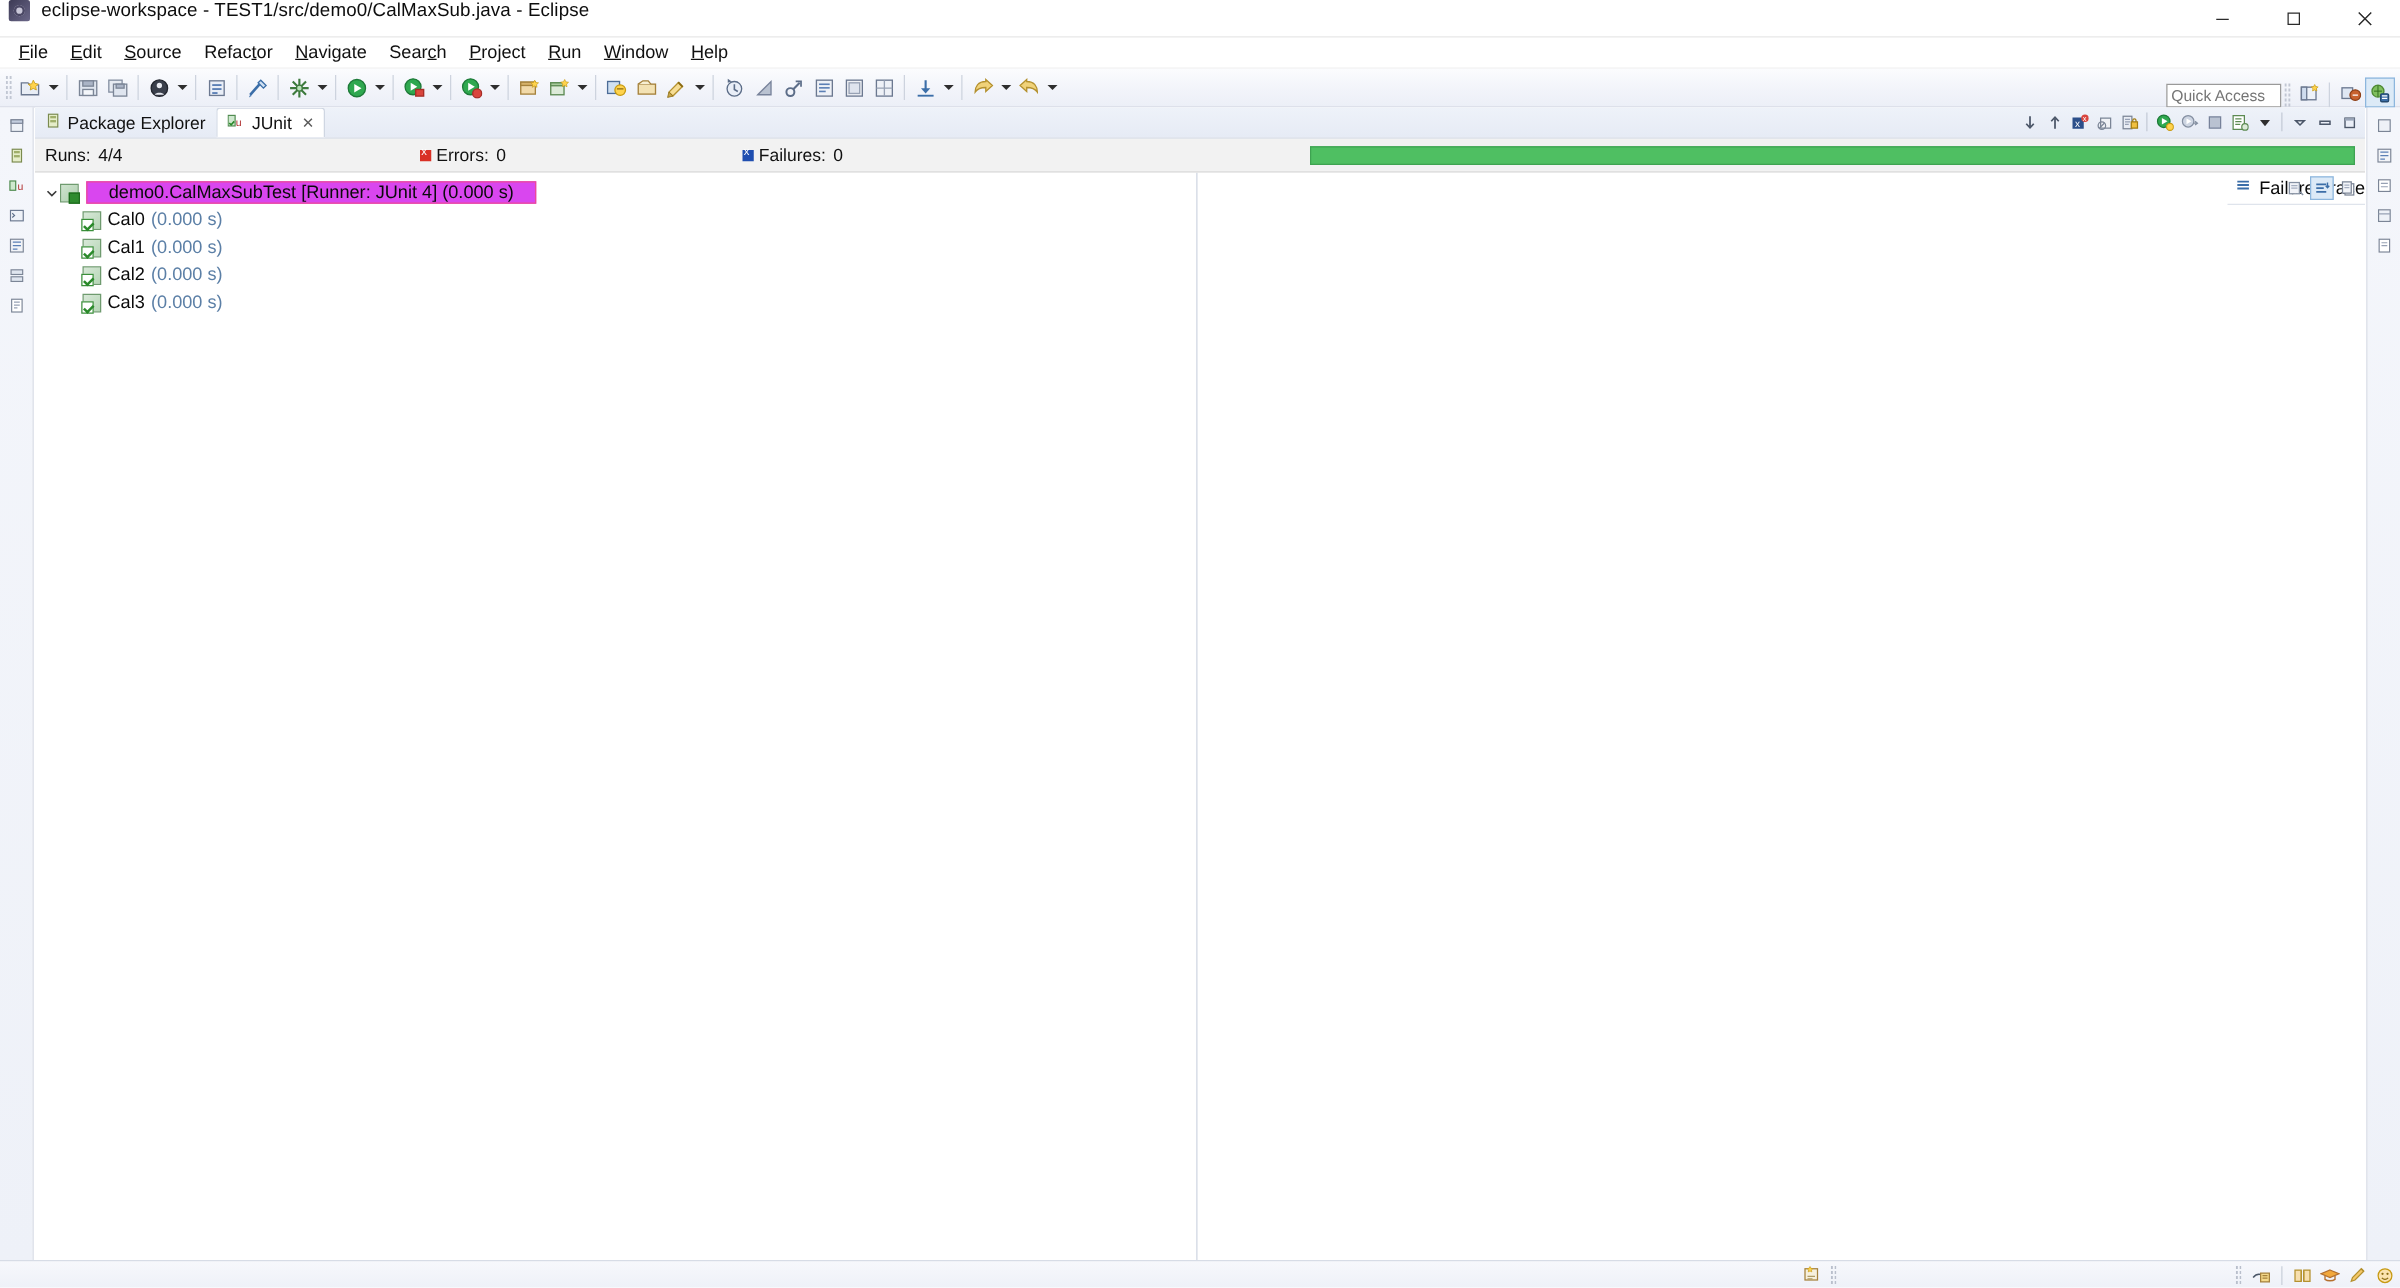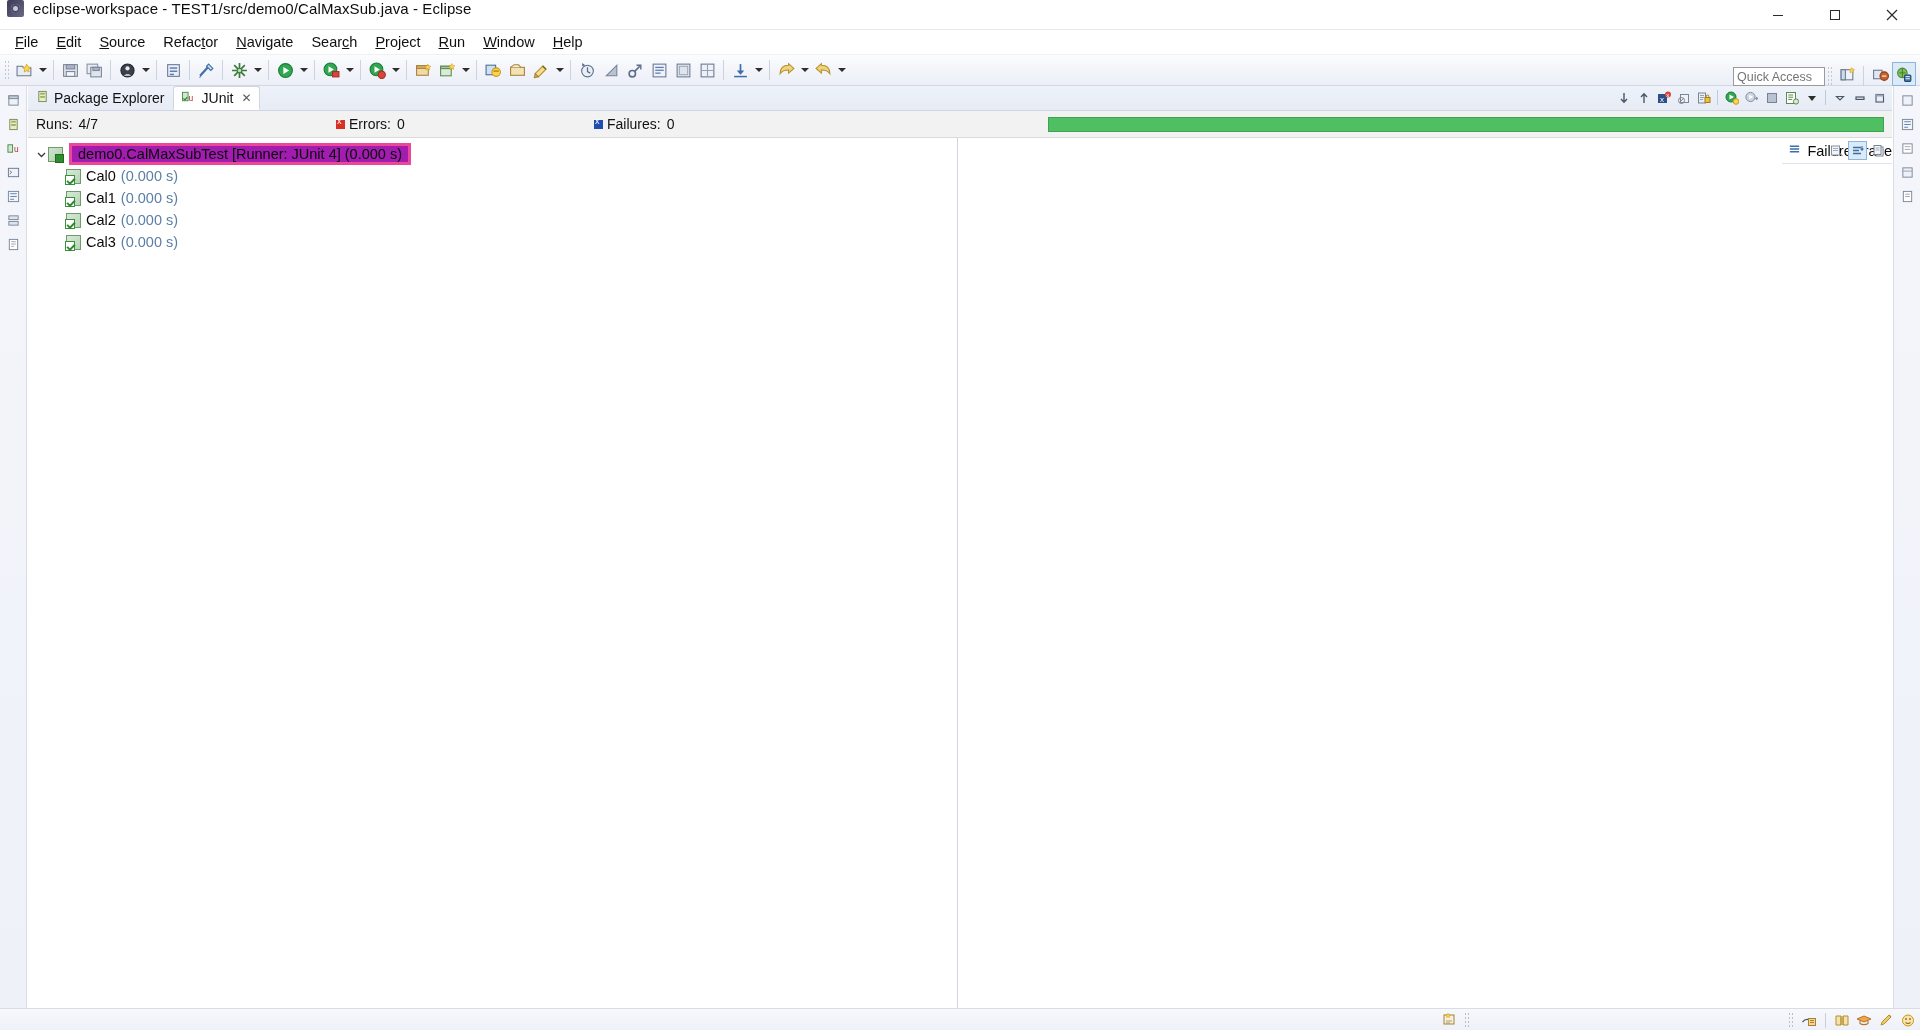--- a/index.html
+++ b/index.html
@@ -287,23 +287,23 @@
   }
   .tree-row.root { padding-left: 6px; }
   .tree-row.child { padding-left: 38px; }
   .twisty {
     width: 14px; height: 14px;
     display:flex; align-items:center; justify-content:center;
     flex: 0 0 auto;
     color: #3a3a3a;
   }
   .tree-label.selected {
-    background: #a21caf;
-    border: 3px solid #ec4899;
-    padding: 0 6px;
+    background: #d946ef;
+    border: 1px solid #ec4899;
+    padding: 0 17px;
     margin-left: 2px;
   }
   .tree-label { padding: 0 3px; }
   .time { color: #5b7fa6; }
   .tsuite-icon {
     width: 15px; height: 15px; flex: 0 0 auto;
     margin-right: 4px;
     background: linear-gradient(135deg,#cfe3cf,#aed0ae);
     border: 1px solid #6f9b6f;
     position: relative;
@@ -809,21 +809,21 @@
             <rect x="3" y="3.5" width="7.5" height="2" fill="#9aa5b8"></rect>
           </svg>
       </div>
     </div>
   </div>
 
 
   <div class="counters">
     <div class="counter cnt-runs">
       <span class="lbl">Runs:</span>
-      <span class="val">4/7</span>
+      <span class="val">4/4</span>
     </div>
     <div class="counter cnt-err">
       <span class="err-glyph"></span>
       <span class="lbl">Errors:</span>
       <span class="val">0</span>
     </div>
     <div class="counter cnt-fail">
       <span class="fail-glyph"></span>
       <span class="lbl">Failures:</span>
       <span class="val">0</span>

